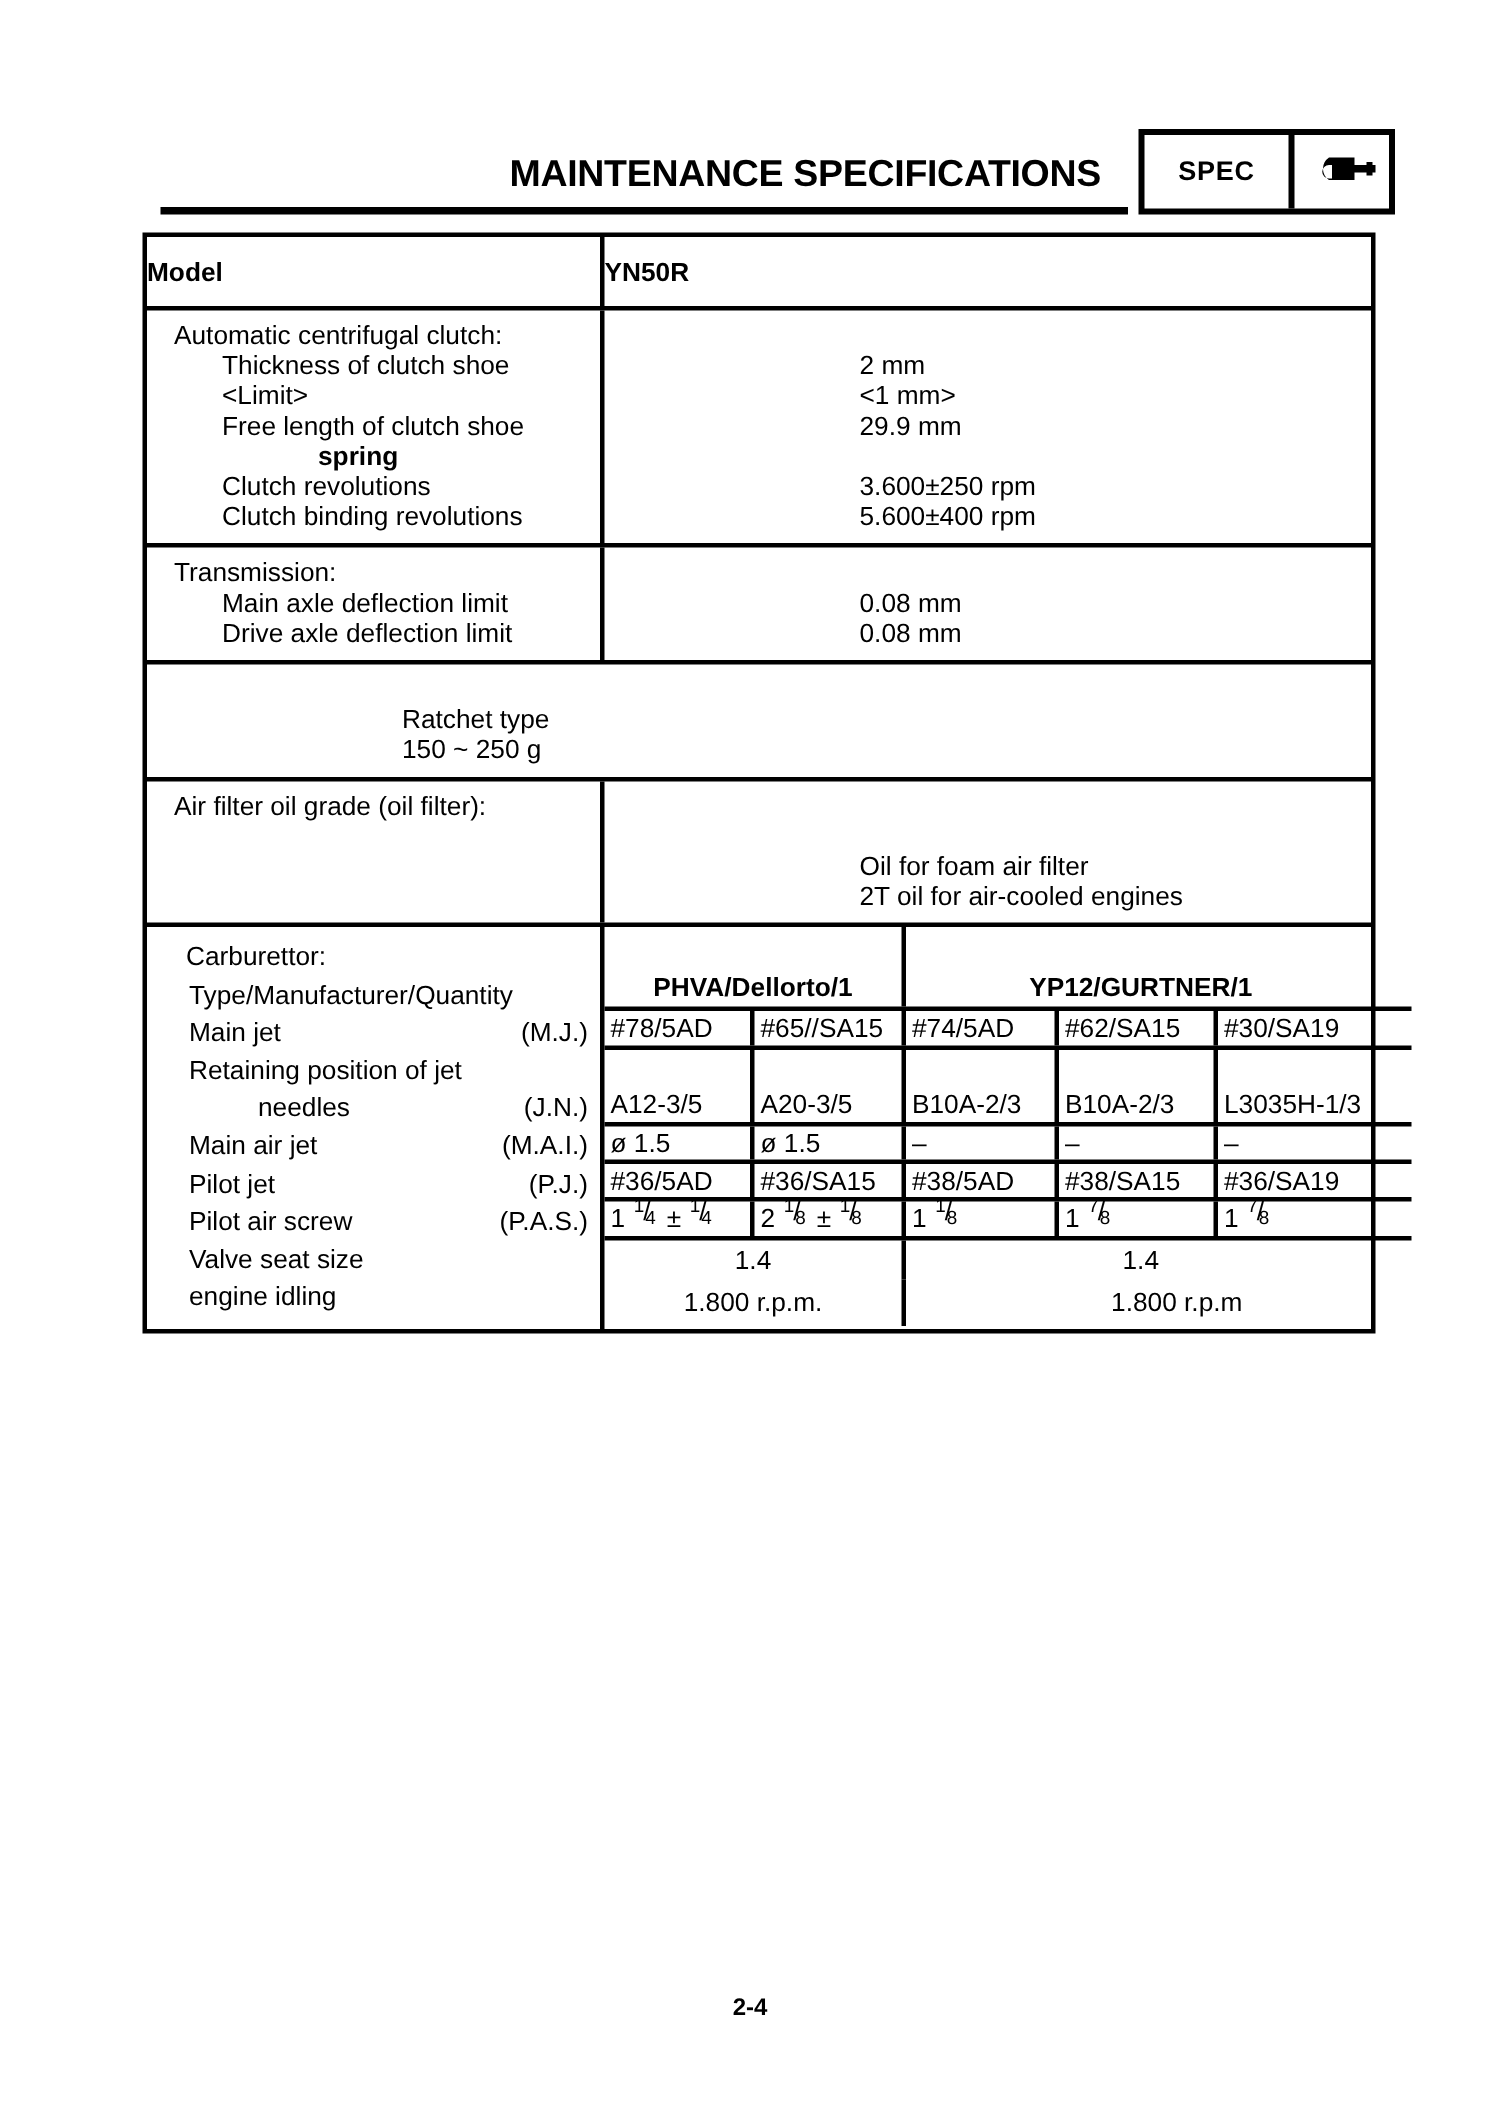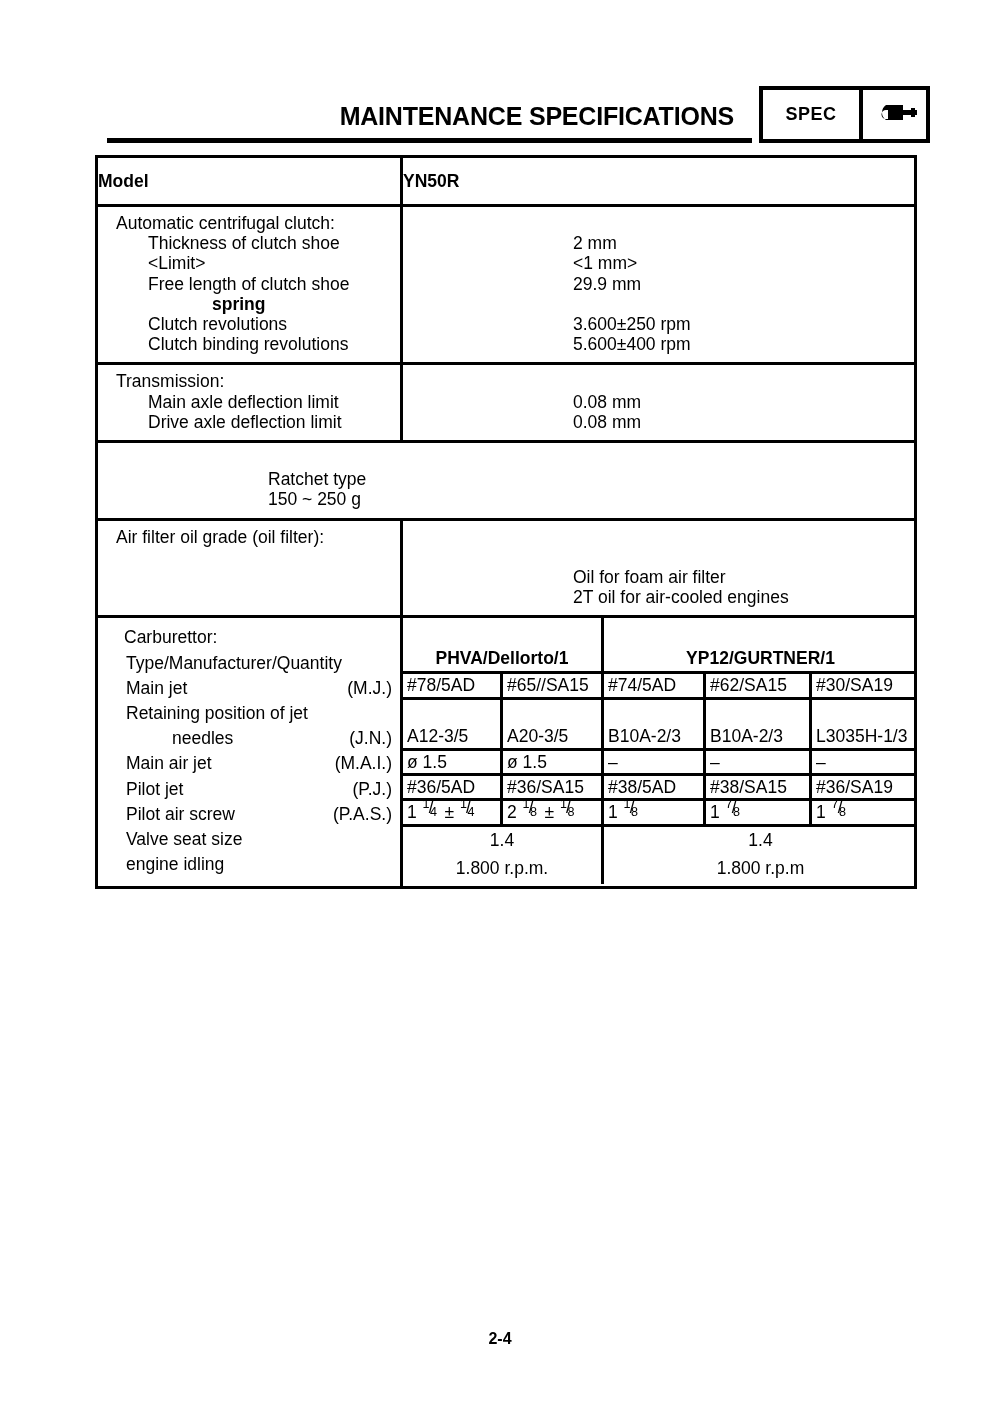--- a/index.html
+++ b/index.html
@@ -427,21 +427,21 @@
               <span class="sl">/</span>
               <span class="den">8</span>
             </span></div>
       </div>
 
       <div class="cgrow" style="height:26px;">
         <div class="cgcell center bR wA">1.4</div>
         <div class="cgcell center wB">1.4</div>
       </div>
 
-      <div class="cgrow" style="height:31px;">
+      <div class="cgrow" style="height:31px;gap:24px;">
         <div class="cgcell center bR wA">1.800 r.p.m.</div>
         <div class="cgcell center wB">1.800 r.p.m</div>
       </div>
 
     </div>
   </div>
 
 </div>
 
 <div id="page-footer">

